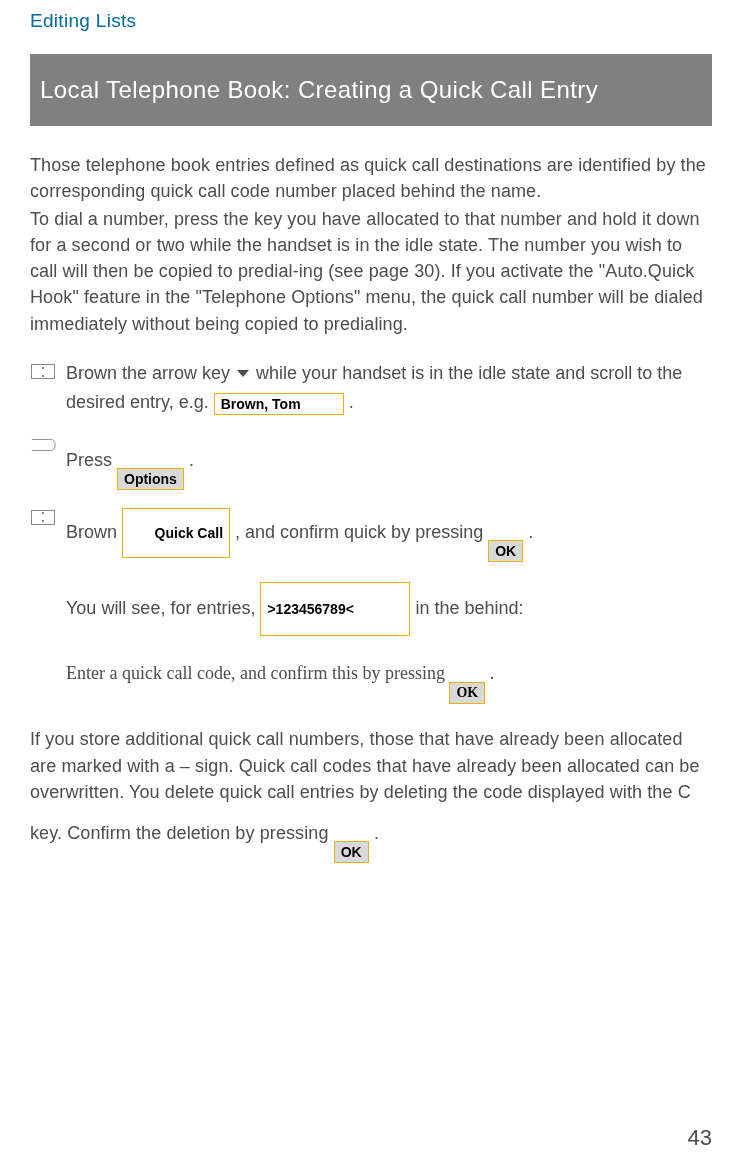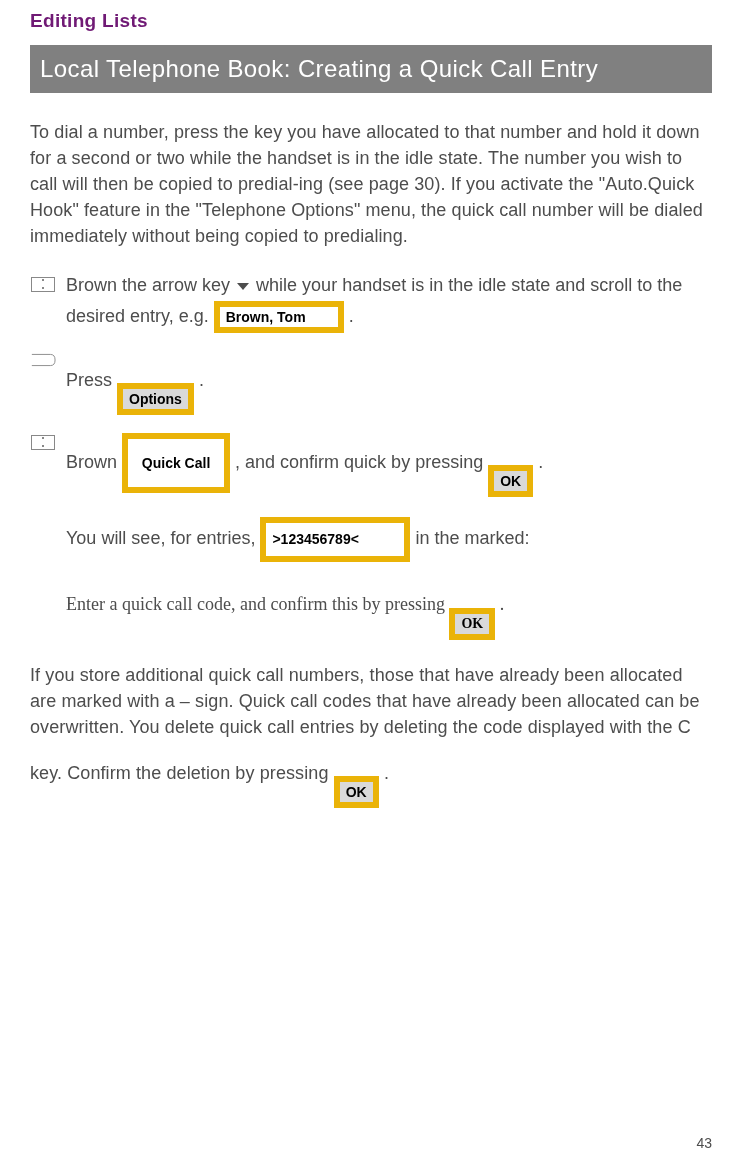--- a/index.html
+++ b/index.html
@@ -10,30 +10,30 @@
     body {
       width: 742px;
       height: 1171px;
       font-family: Arial, Helvetica, sans-serif;
       color: #4d4d4d;
       padding: 10px 30px 20px 30px;
       position: relative;
     }
     .chapter-title {
       font-size: 19px;
-      font-weight: 700;
+      font-weight: 400;
       letter-spacing: 0.3px;
-      margin-bottom: 13px;
-      color: #701a75;
+      margin-bottom: 22px;
+      color: #0369a1;
     }
     .section-bar {
       background: #808080;
       color: #fff;
       font-size: 24px;
-      padding: 10px 10px;
+      padding: 22px 10px;
       letter-spacing: 0.4px;
       font-family: 'Trebuchet MS', Arial, sans-serif;
       margin-bottom: 26px;
     }
     .para {
       font-size: 18px;
       line-height: 1.45;
       margin-bottom: 2px;
       color: #4d4d4d;
       letter-spacing: 0.1px;
@@ -64,45 +64,45 @@
     }
     .step-body-indent {
       margin-left: 36px;
       font-size: 18px;
       line-height: 1.65;
       color: #4d4d4d;
       margin-bottom: 10px;
     }
     .btn-label {
       display: inline-block;
-      border: 6px solid #eab308;
+      border: 1px solid #eab308;
       background: #d9d9d9;
       font-weight: 700;
       color: #000;
       font-size: 14px;
       padding: 2px 8px;
       vertical-align: middle;
       line-height: 1.15;
     }
     .btn-label.wide {
       min-width: 130px;
       text-align: left;
       padding: 2px 6px;
       background: #fff;
     }
     .btn-label.mid {
       min-width: 108px;
-      text-align: center;
+      text-align: right;
       padding: 16px 6px;
       background: #fff;
     }
     .btn-label.num {
       min-width: 150px;
       text-align: left;
-      padding: 8px 6px;
+      padding: 18px 6px;
       background: #fff;
     }
     .btn-label.small {
       padding: 2px 6px;
       margin-top: 36px;
     }
     .down-triangle {
       display: inline-block;
       width: 0;
       height: 0;
@@ -131,35 +131,36 @@
     .dotted-rect::before { top: 1.5px; }
     .dotted-rect::after { bottom: 1.5px; }
     .softkey-icon svg {
       width: 26px;
       height: 16px;
     }
     .page-number {
       position: absolute;
       bottom: 20px;
       right: 30px;
-      font-size: 14px;
+      font-size: 22px;
       color: #4d4d4d;
     }
     .spacer {
       height: 6px;
     }
   </style>
 </head>
 <body>
 
 <div class="chapter-title">Editing Lists</div>
 
 <div class="section-bar">Local Telephone Book: Creating a Quick Call Entry</div>
 
 <div class="para-block">
+  <div class="para">Those telephone book entries defined as quick call destinations are identified by the corresponding quick call code number placed behind the name.</div>
   <div class="para">To dial a number, press the key you have allocated to that number and hold it down for a second or two while the handset is in the idle state. The number you wish to call will then be copied to predial-ing (see page 30). If you activate the "Auto.Quick Hook" feature in the "Telephone Options" menu, the quick call number will be dialed immediately without being copied to predialing.</div>
 </div>
 
 <div class="step">
   <span class="step-icon">
     <span class="dotted-rect"></span>
   </span>
   <div class="step-body">
     <span>Brown the arrow key </span>
     <span class="down-triangle"></span>
@@ -193,21 +194,21 @@
     <span class="btn-label small">OK</span>
     <span> .</span>
   </div>
 </div>
 
 <div class="spacer"></div>
 
 <div class="step-body-indent">
   <span>You will see, for entries, </span>
   <span class="btn-label num">&gt;123456789&lt;</span>
-  <span> in the marked:</span>
+  <span> in the behind:</span>
 </div>
 
 <div class="step-body-indent" style="margin-bottom:22px;font-family:Liberation Serif, serif;">
   <span>Enter a quick call code, and confirm this by pressing </span>
   <span class="btn-label small">OK</span>
   <span>  .</span>
 </div>
 
 <div class="para">
   <span>If you store additional quick call numbers, those that have already been allocated are marked with a – sign. Quick call codes that have already been allocated can be overwritten. You delete quick call entries by deleting the code displayed with the C key. Confirm the deletion by pressing </span>

